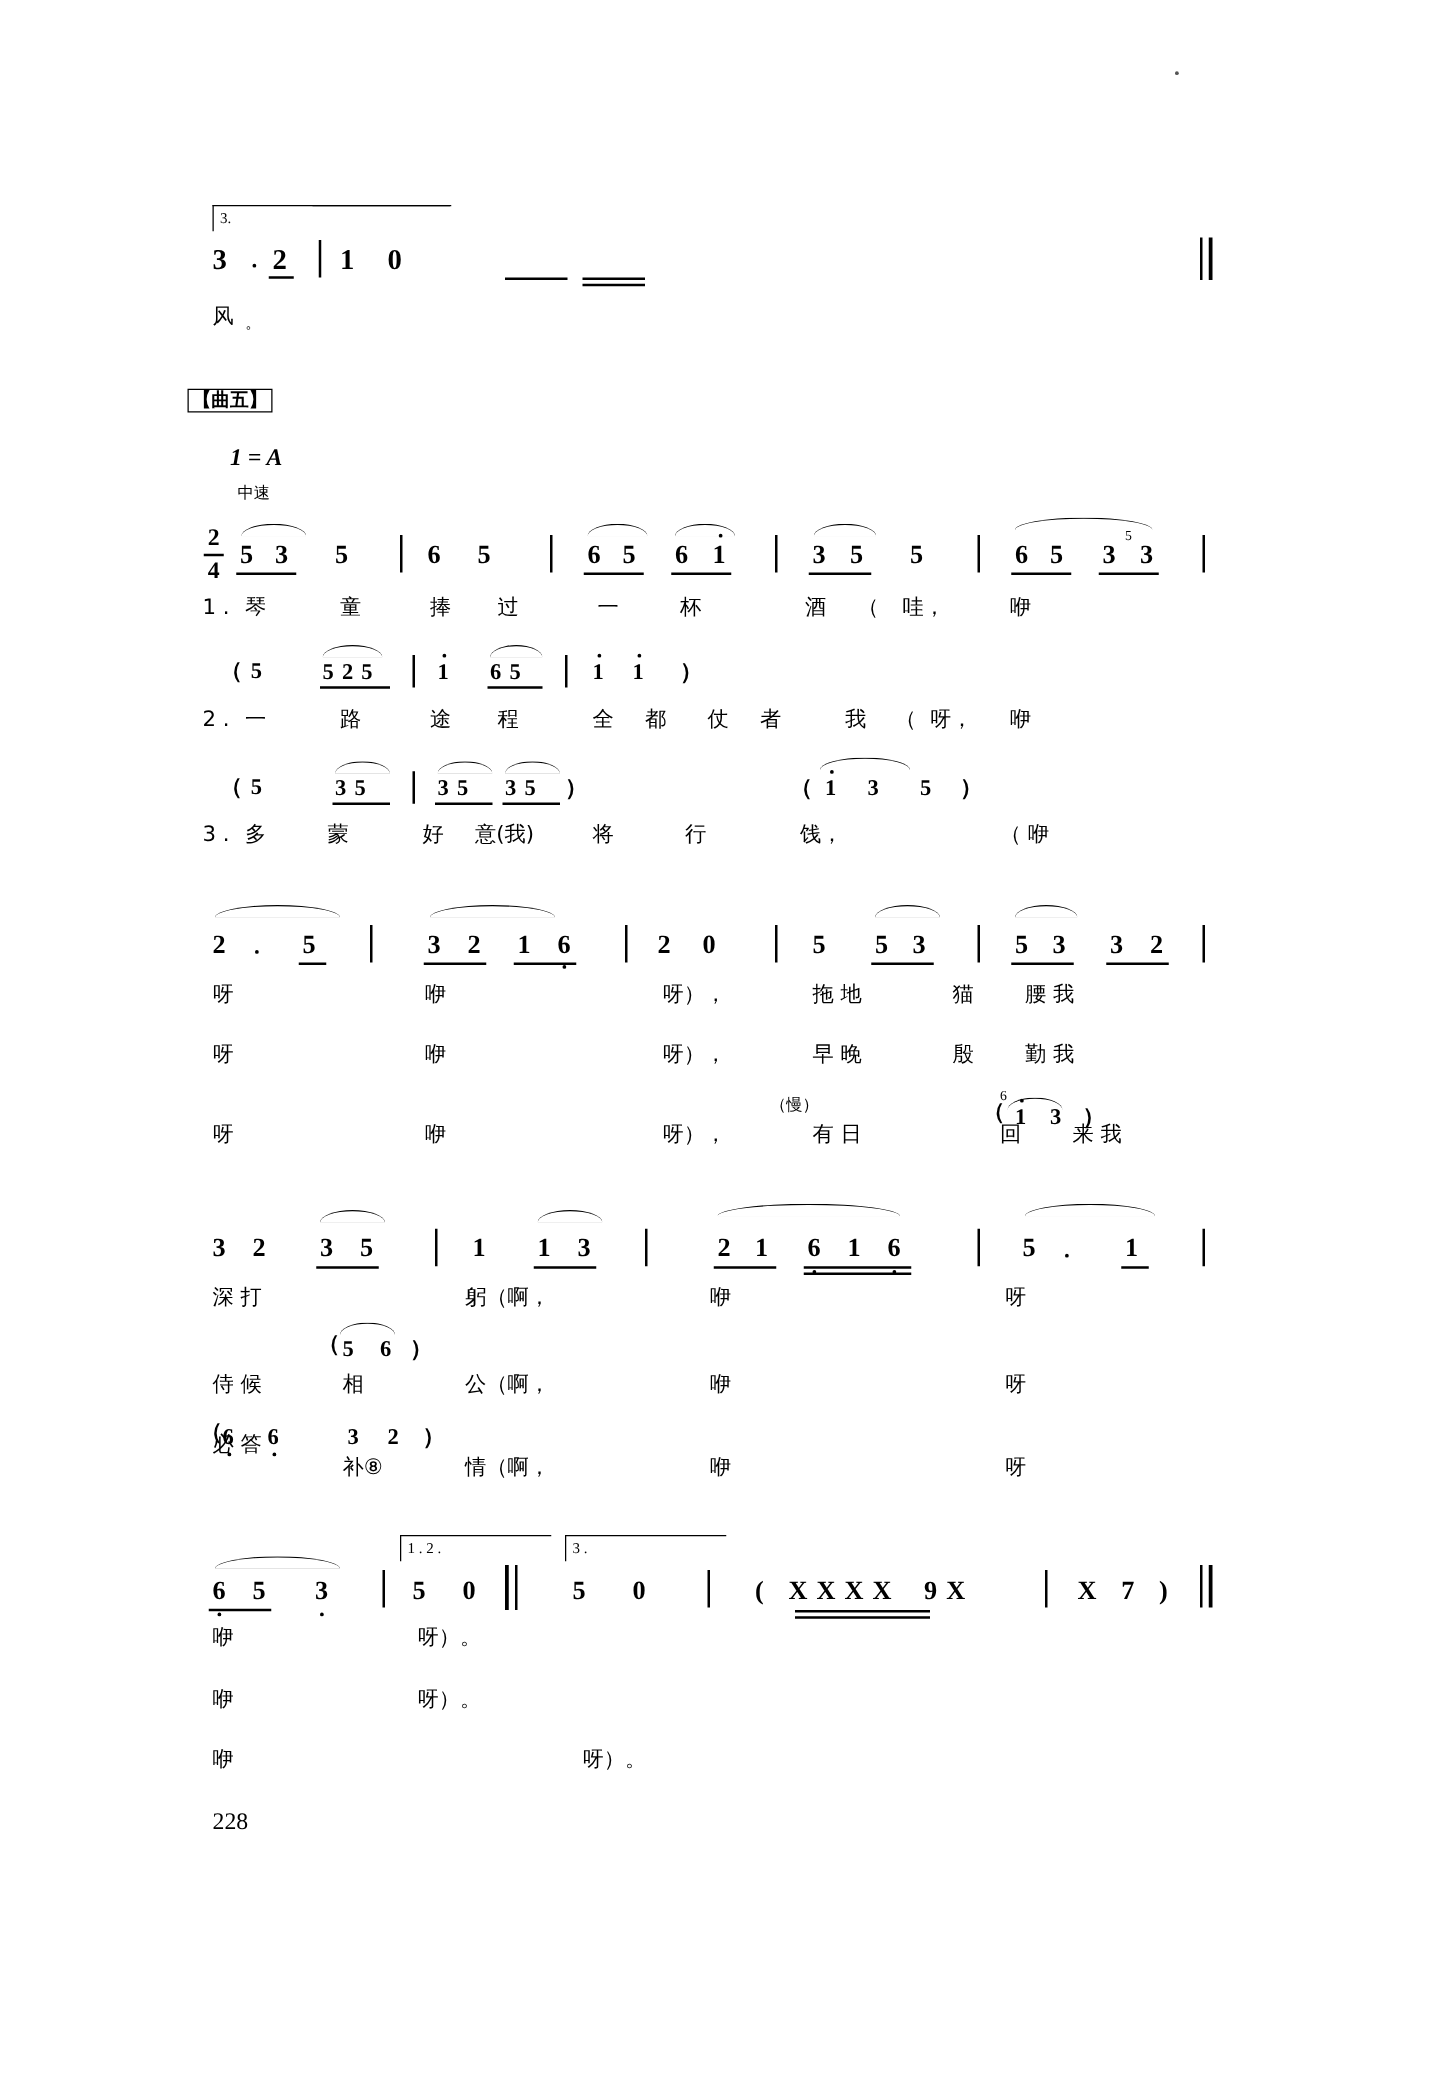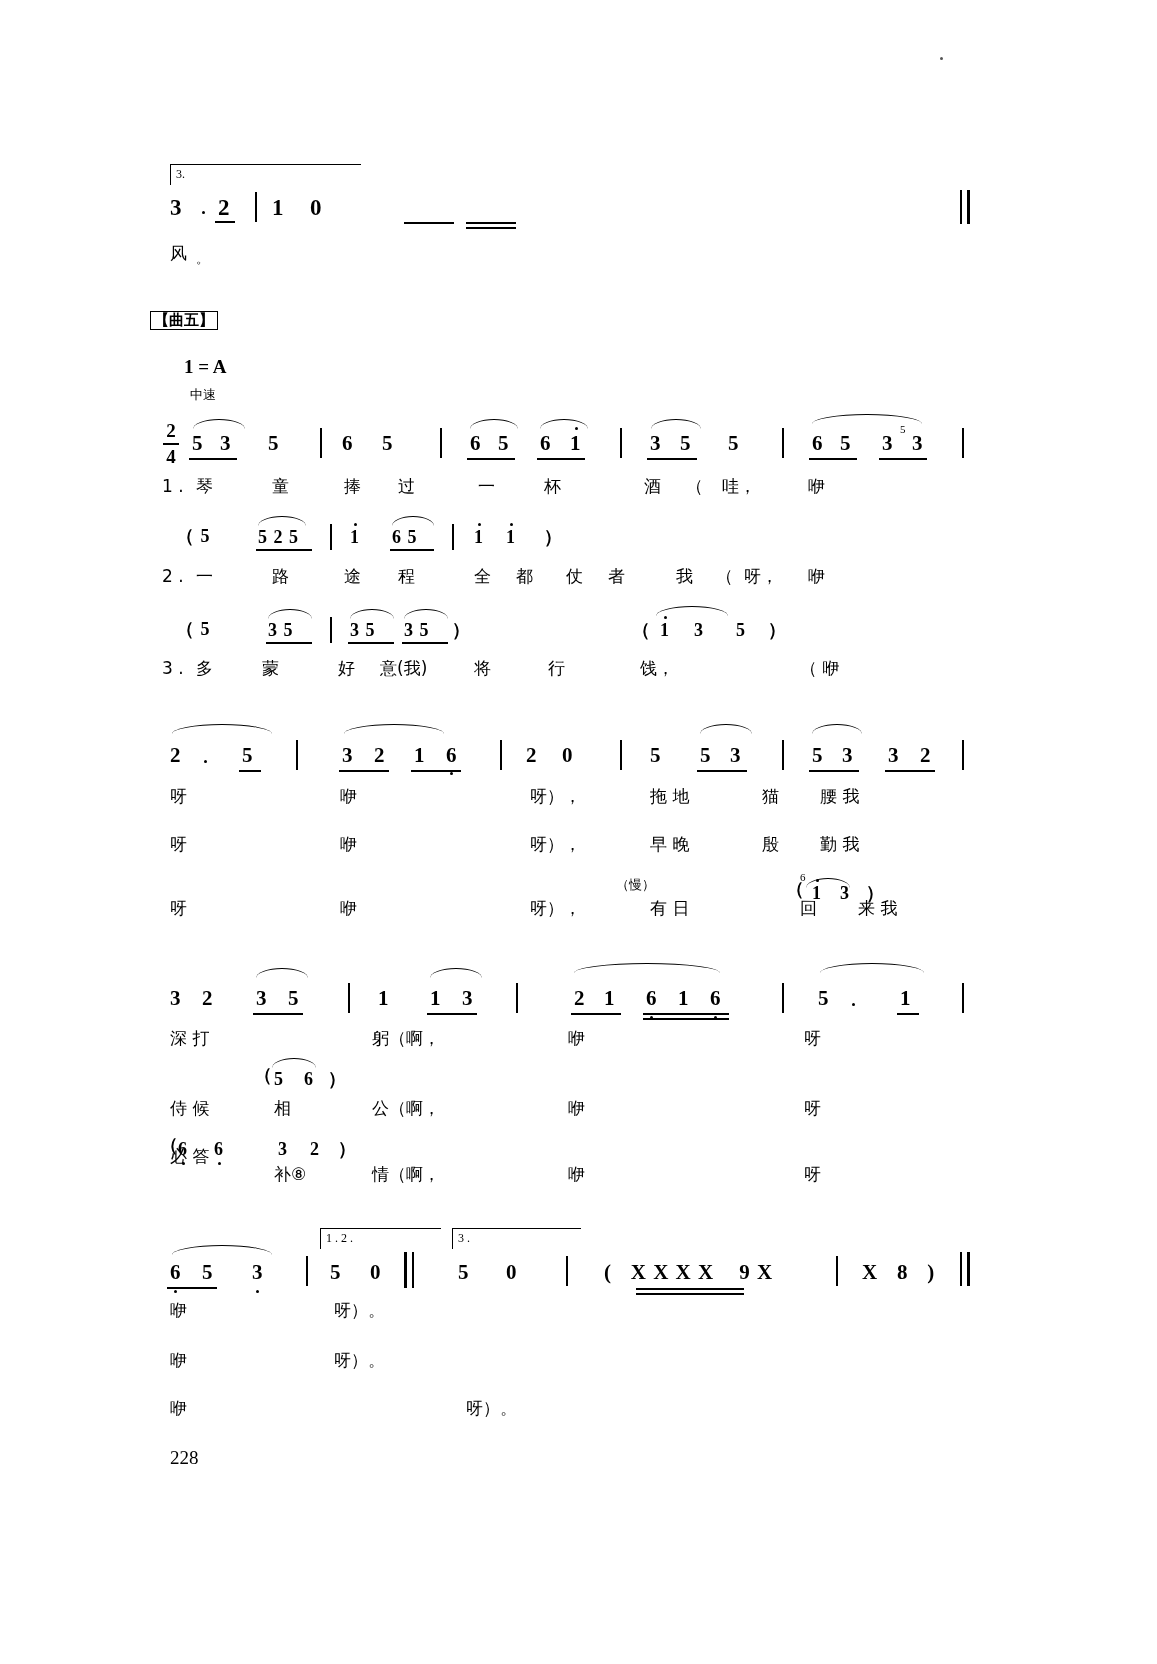--- a/index.html
+++ b/index.html
@@ -78,20 +78,21 @@
     font-family: "DejaVu Sans", sans-serif;
     font-size: 15px;
     font-weight: bold;
     border: 1.4px solid #000;
     padding: 1px 3px;
   }
   .keysig {
     font-family: "Liberation Serif", serif;
     font-weight: bold;
     font-size: 19px;
+    font-style: italic;
   }
   .meter {
     position: absolute;
     font-family: "Liberation Serif", serif;
     font-weight: bold;
     font-size: 19px;
     text-align: center;
     width: 18px;
   }
   .pagenum {
@@ -415,21 +416,21 @@
   <div class="bar" style="left:412px; top:1252px; height:36px;"></div>
 
   <div class="t num" style="left:458px; top:1262px;">5</div>
   <div class="t num" style="left:506px; top:1262px;">0</div>
   <div class="bar" style="left:566px; top:1256px; height:30px;"></div>
 
   <div class="t num" style="left:604px; top:1262px;">(   X X X X    9 X</div>
   <div class="underline" style="left:636px; top:1288px; width:108px;"></div>
   <div class="underline" style="left:636px; top:1293px; width:108px;"></div>
   <div class="bar" style="left:836px; top:1256px; height:30px;"></div>
-  <div class="t num" style="left:862px; top:1262px;">X   8   )</div>
+  <div class="t num" style="left:862px; top:1262px;">X   7   )</div>
   <div class="bar" style="left:960px; top:1252px; height:34px;"></div>
   <div class="bar" style="left:967px; top:1252px; height:34px; width:3px;"></div>
 
   <div class="t cn" style="left:170px; top:1302px;">咿</div>
   <div class="t cn" style="left:334px; top:1302px;">呀）。</div>
   <div class="t cn" style="left:170px; top:1352px;">咿</div>
   <div class="t cn" style="left:334px; top:1352px;">呀）。</div>
   <div class="t cn" style="left:170px; top:1400px;">咿</div>
   <div class="t cn" style="left:466px; top:1400px;">呀）。</div>
 

